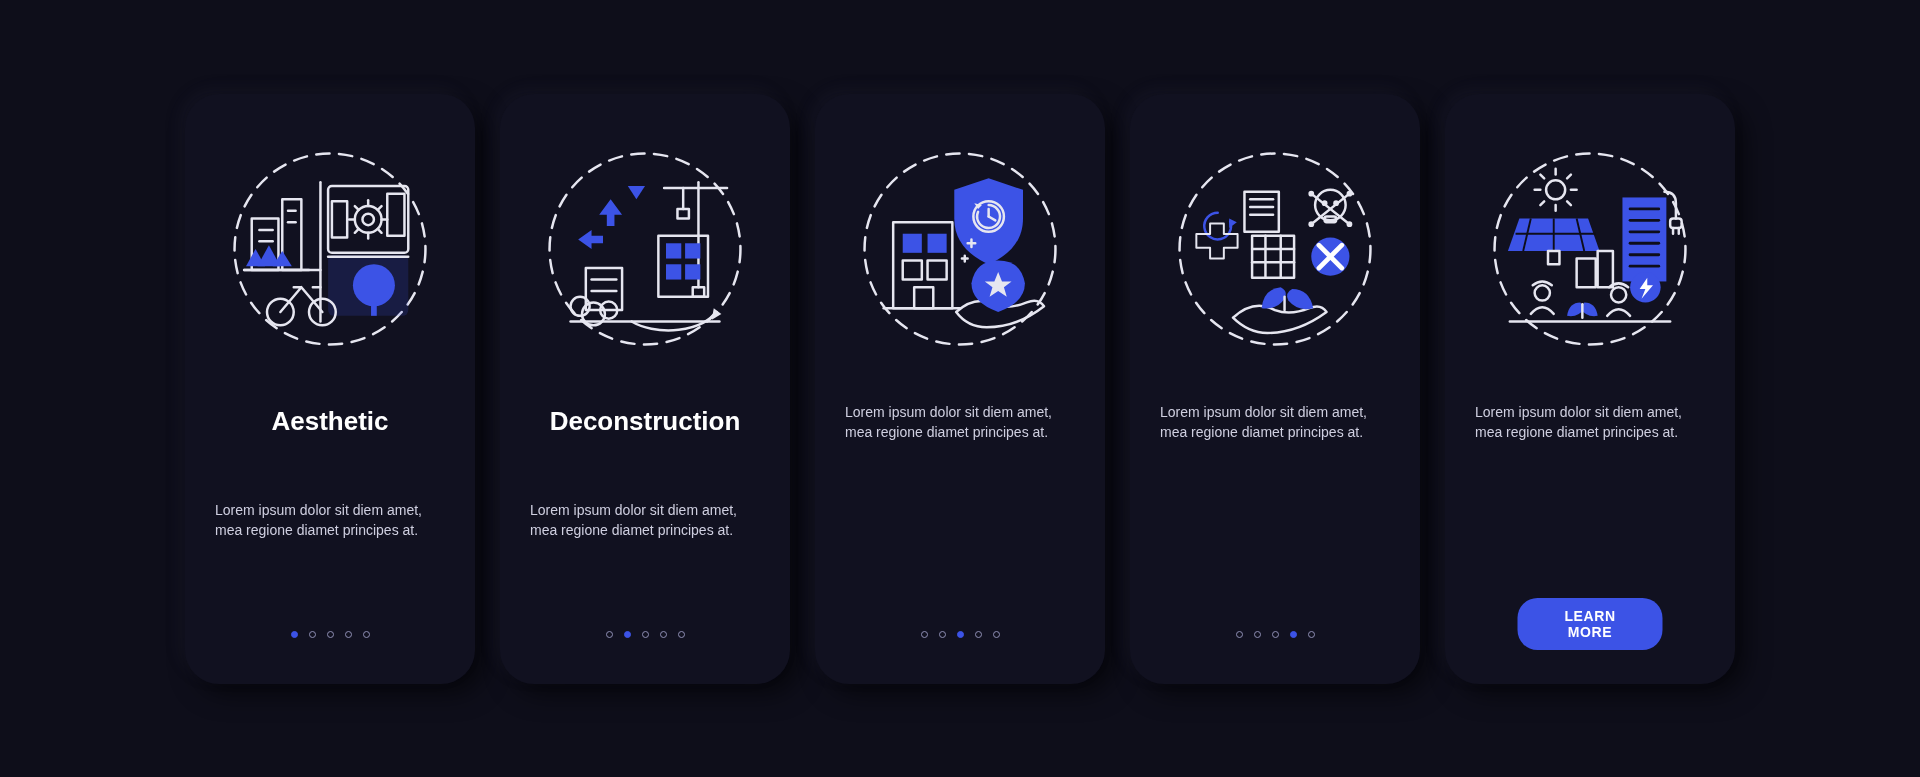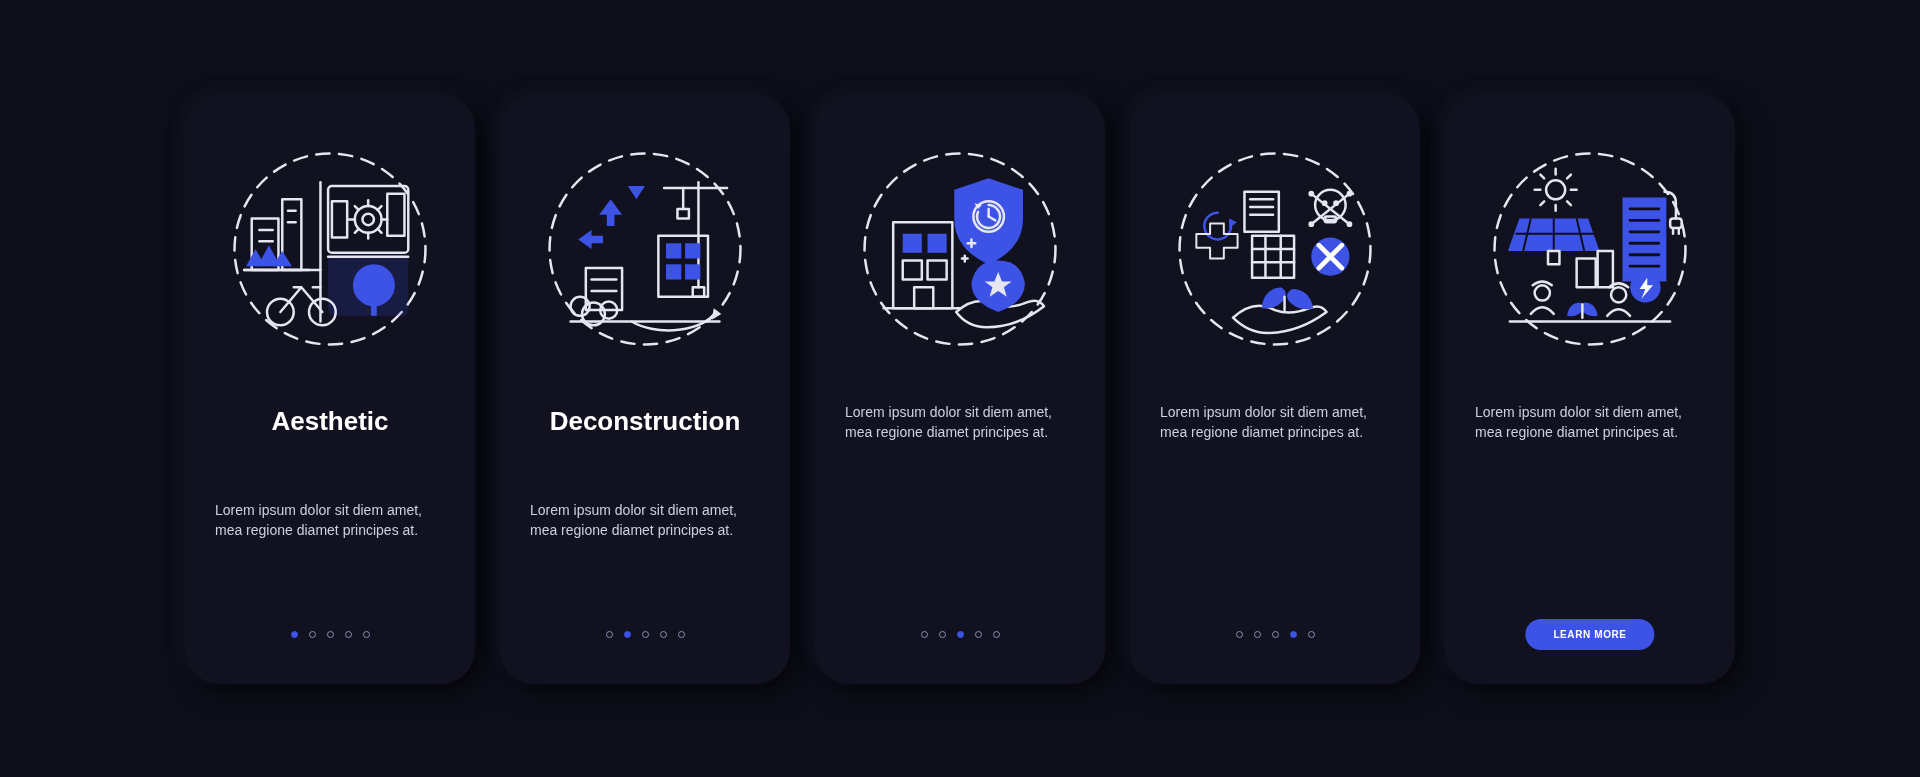--- a/index.html
+++ b/index.html
@@ -80,21 +80,21 @@
     border-color: #3c53e6;
   }
   .cta {
     position: absolute;
     bottom: 34px;
     left: 50%;
     transform: translateX(-50%);
     border: none;
     background: #3c53e6;
     color: #ffffff;
-    font-size: 10px;
+    font-size: 14px;
     font-weight: 600;
     letter-spacing: 0.6px;
     padding: 10px 28px;
     border-radius: 20px;
     cursor: pointer;
   }
   
   .dash-ring { stroke: #e6e6f0; stroke-width: 2.6; fill: none; stroke-dasharray: 14 10; stroke-linecap: round; }
   .ln { stroke: #e6e6f0; stroke-width: 2.6; fill: none; stroke-linecap: round; stroke-linejoin: round; }
   .fblue { fill: #3c53e6; }

